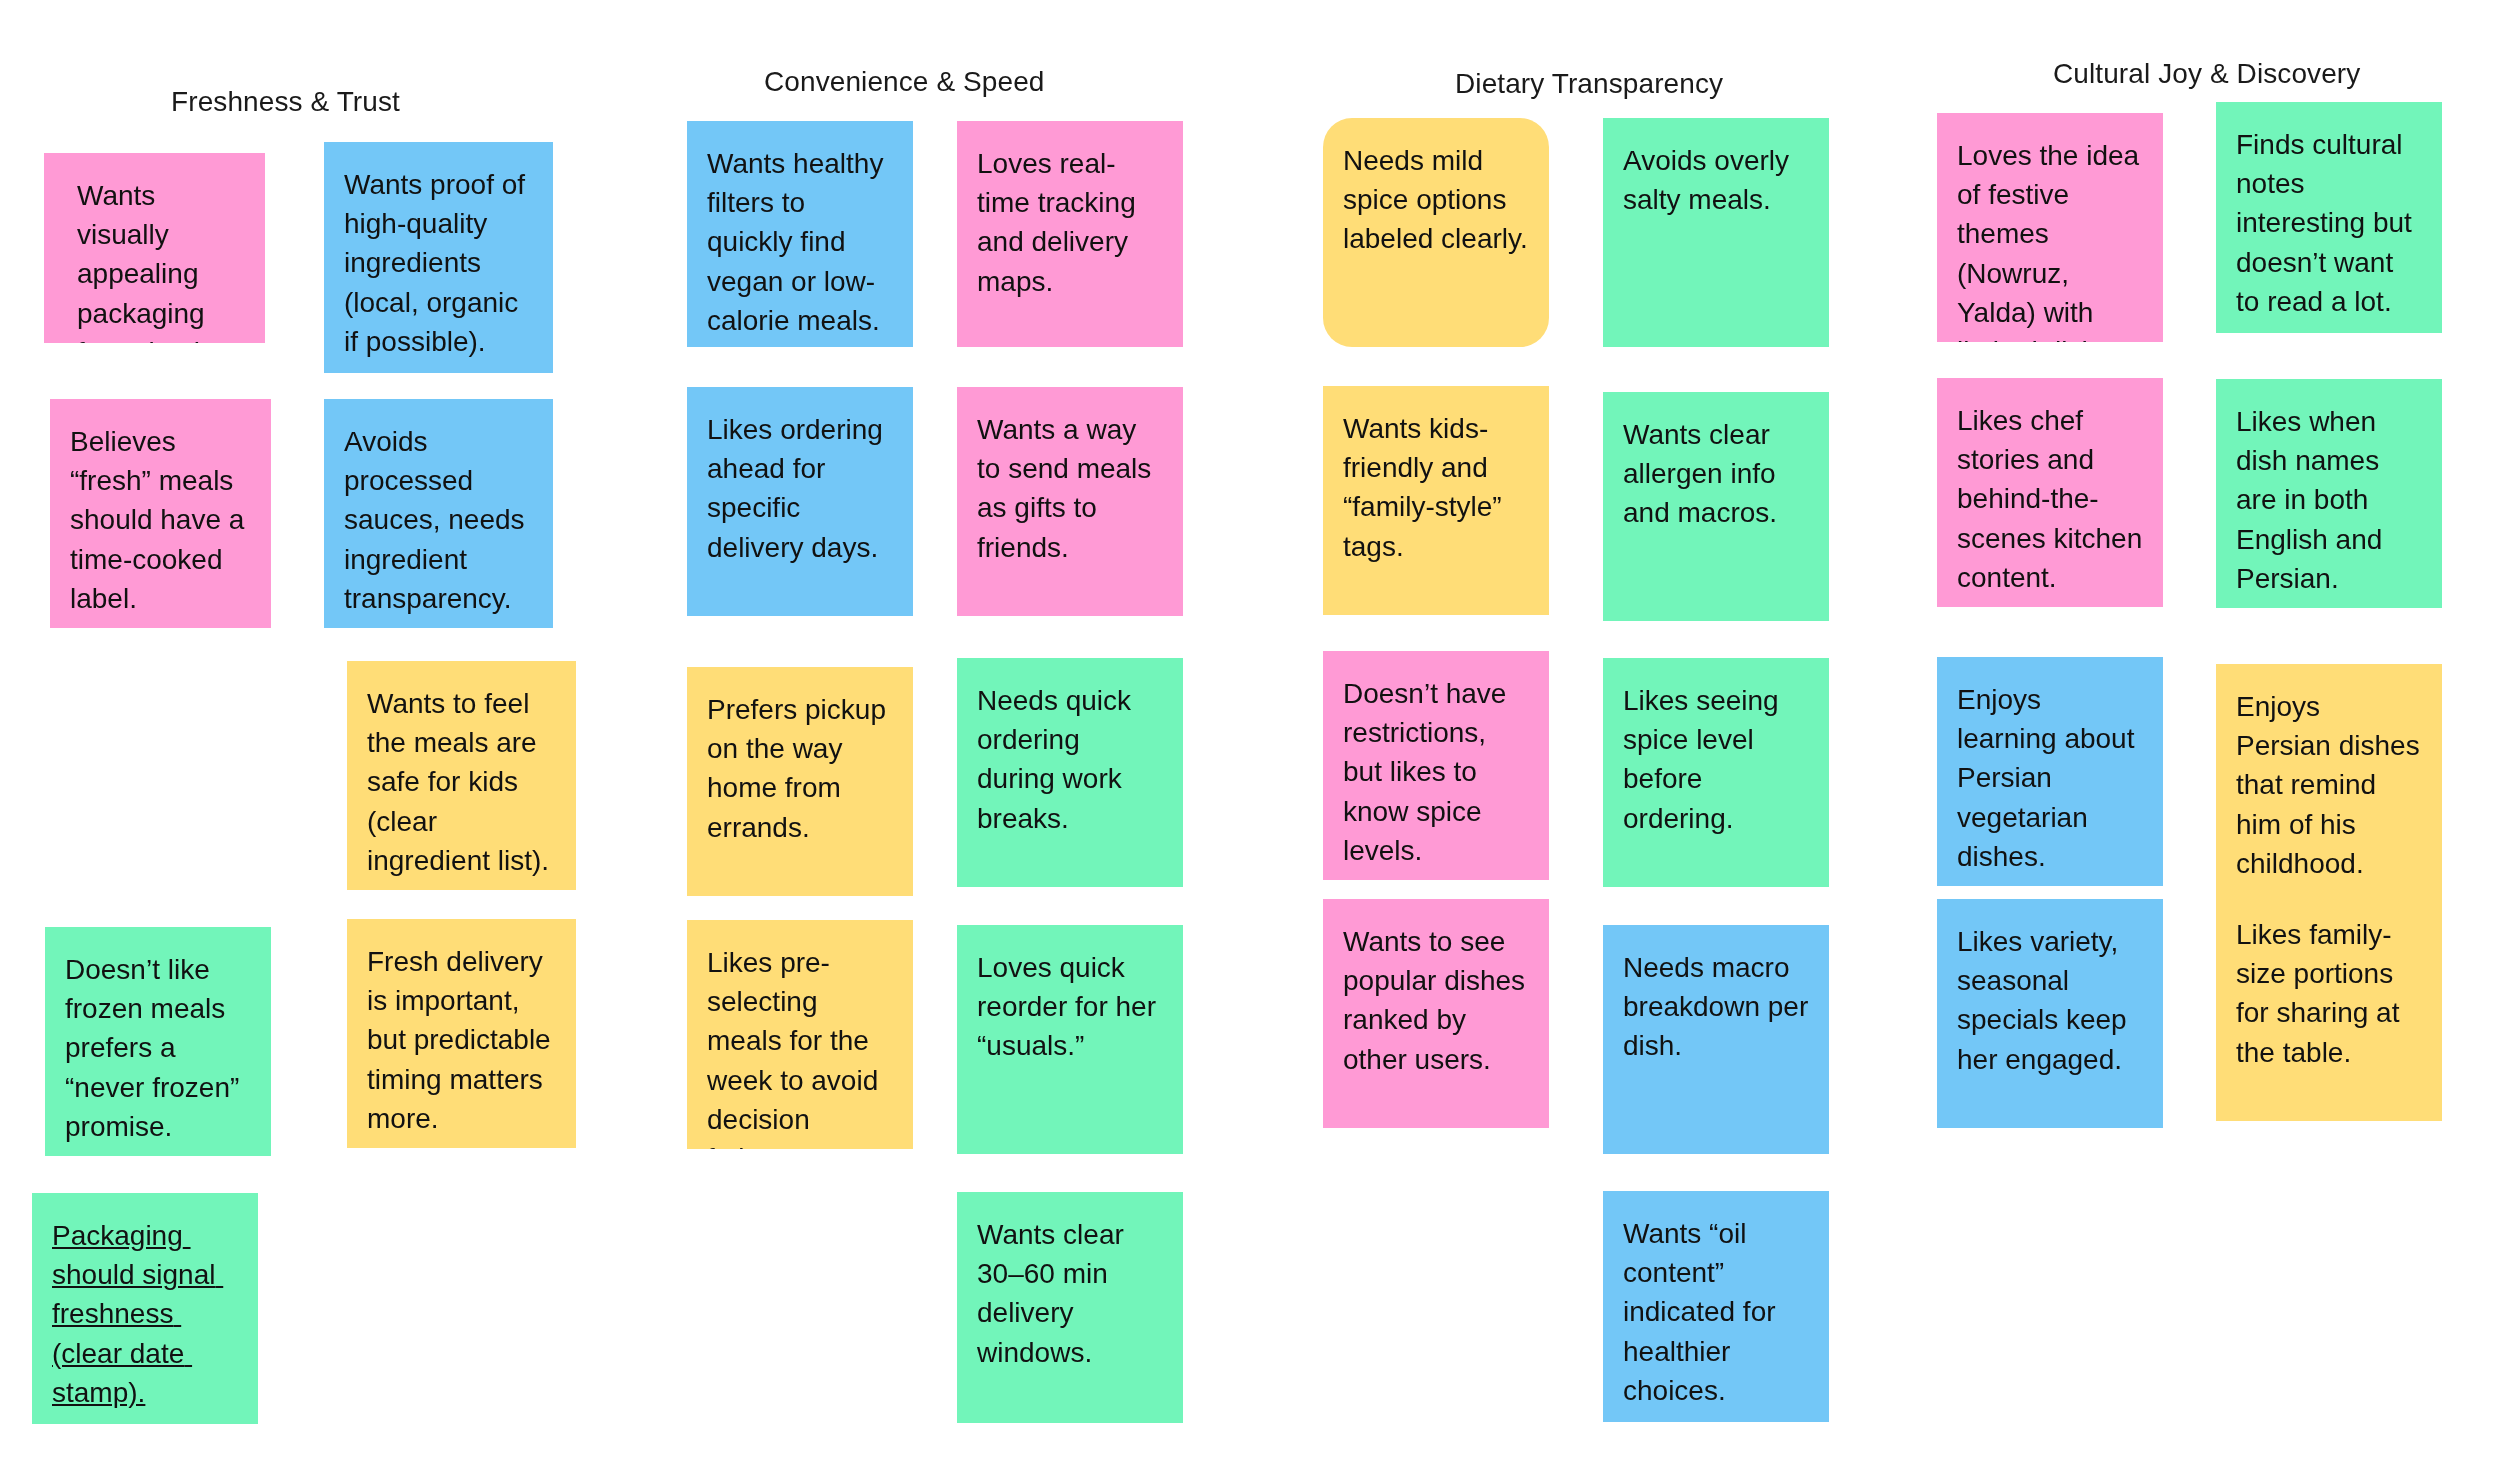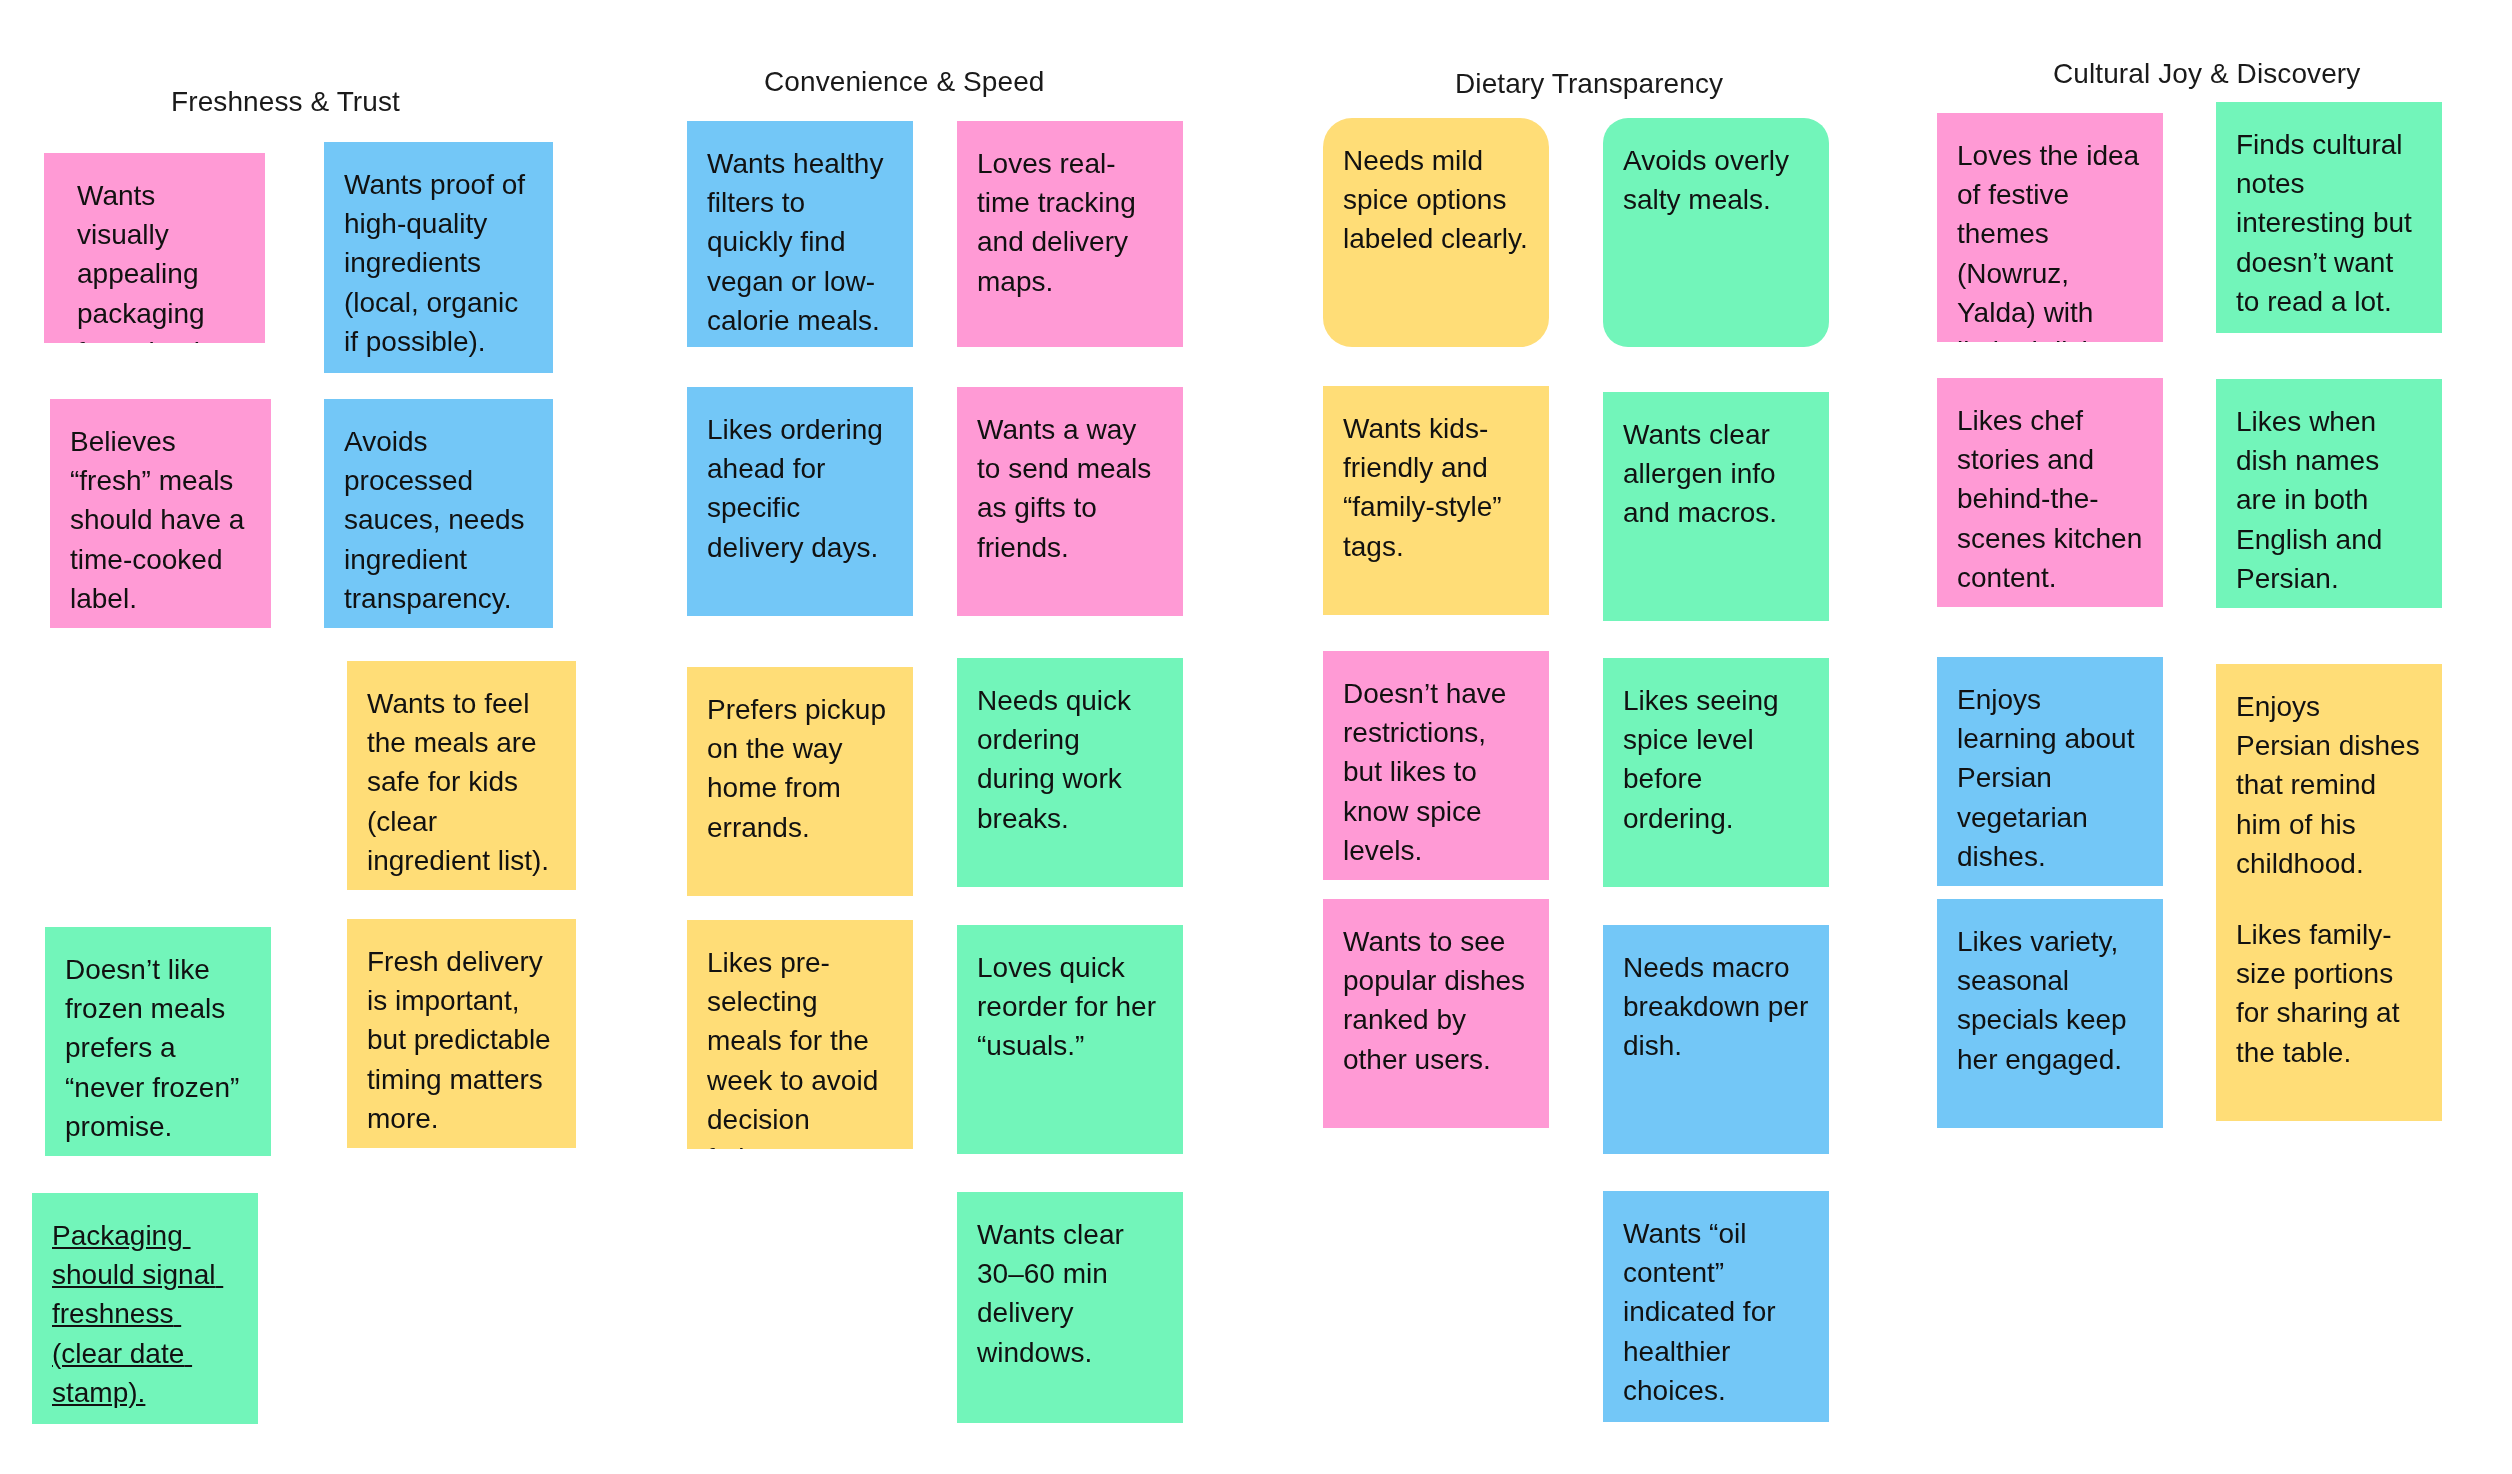--- a/index.html
+++ b/index.html
@@ -101,21 +101,21 @@
     <div class="note c-green" style="left: 957px; top: 925px; width: 226px; height: 229px;">
       <span class="note-text">Loves quick reorder for her “usuals.”</span>
     </div>
     <div class="note c-green" style="left: 957px; top: 1192px; width: 226px; height: 231px;">
       <span class="note-text">Wants clear 30–60 min delivery windows.</span>
     </div>
     <div class="cluster-title" style="left: 1455px; top: 70px;">Dietary Transparency</div>
     <div class="note c-yellow" style="left: 1323px; top: 118px; width: 226px; height: 229px; border-radius: 29px;">
       <span class="note-text">Needs mild spice options labeled clearly.</span>
     </div>
-    <div class="note c-green" style="left: 1603px; top: 118px; width: 226px; height: 229px; border-radius: 25px;">
+    <div class="note c-green" style="left: 1603px; top: 118px; width: 226px; height: 229px;">
       <span class="note-text">Avoids overly salty meals.</span>
     </div>
     <div class="note c-yellow" style="left: 1323px; top: 386px; width: 226px; height: 229px;">
       <span class="note-text">Wants kids-friendly and “family-style” tags.</span>
     </div>
     <div class="note c-green" style="left: 1603px; top: 392px; width: 226px; height: 229px;">
       <span class="note-text">Wants clear allergen info and macros.</span>
     </div>
     <div class="note c-pink" style="left: 1323px; top: 651px; width: 226px; height: 229px;">
       <span class="note-text">Doesn’t have restrictions, but likes to know spice levels.</span>

